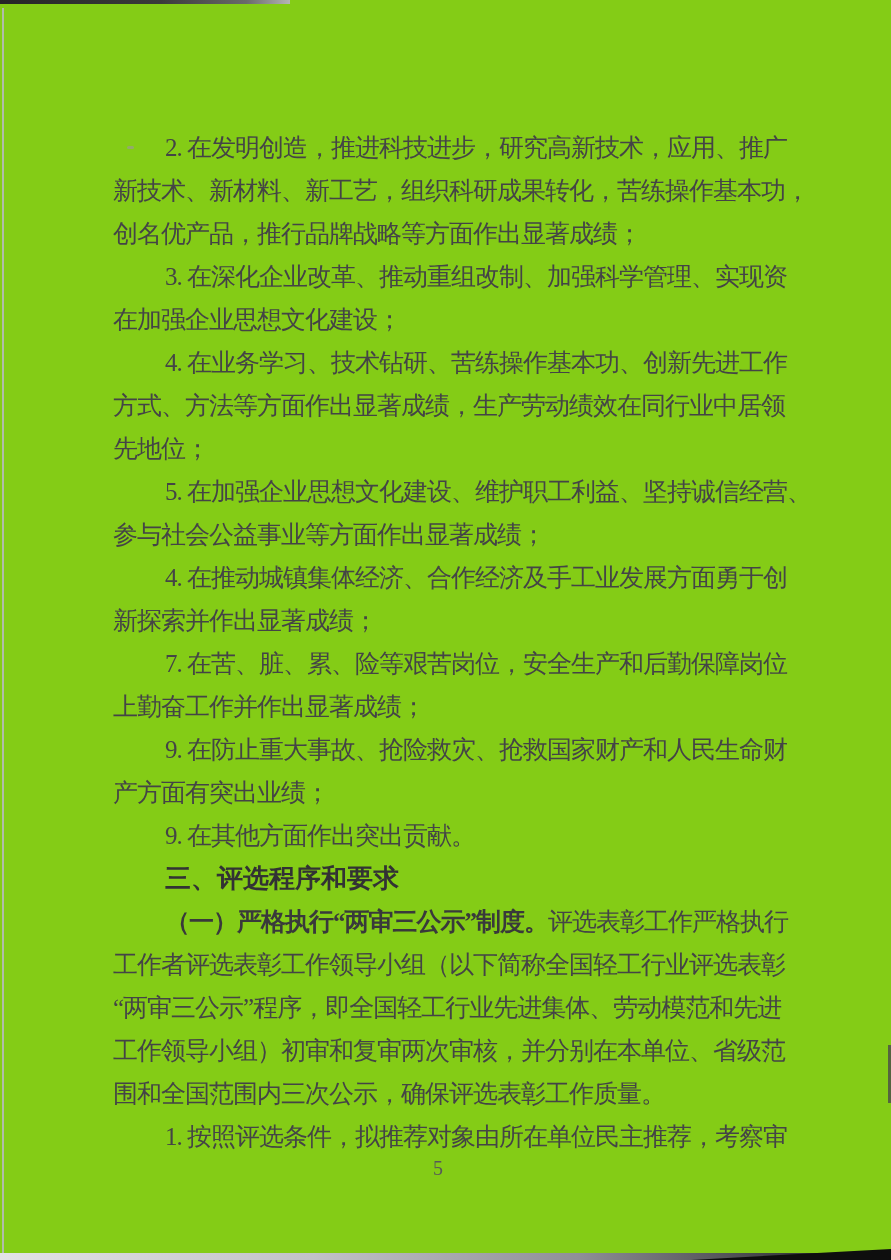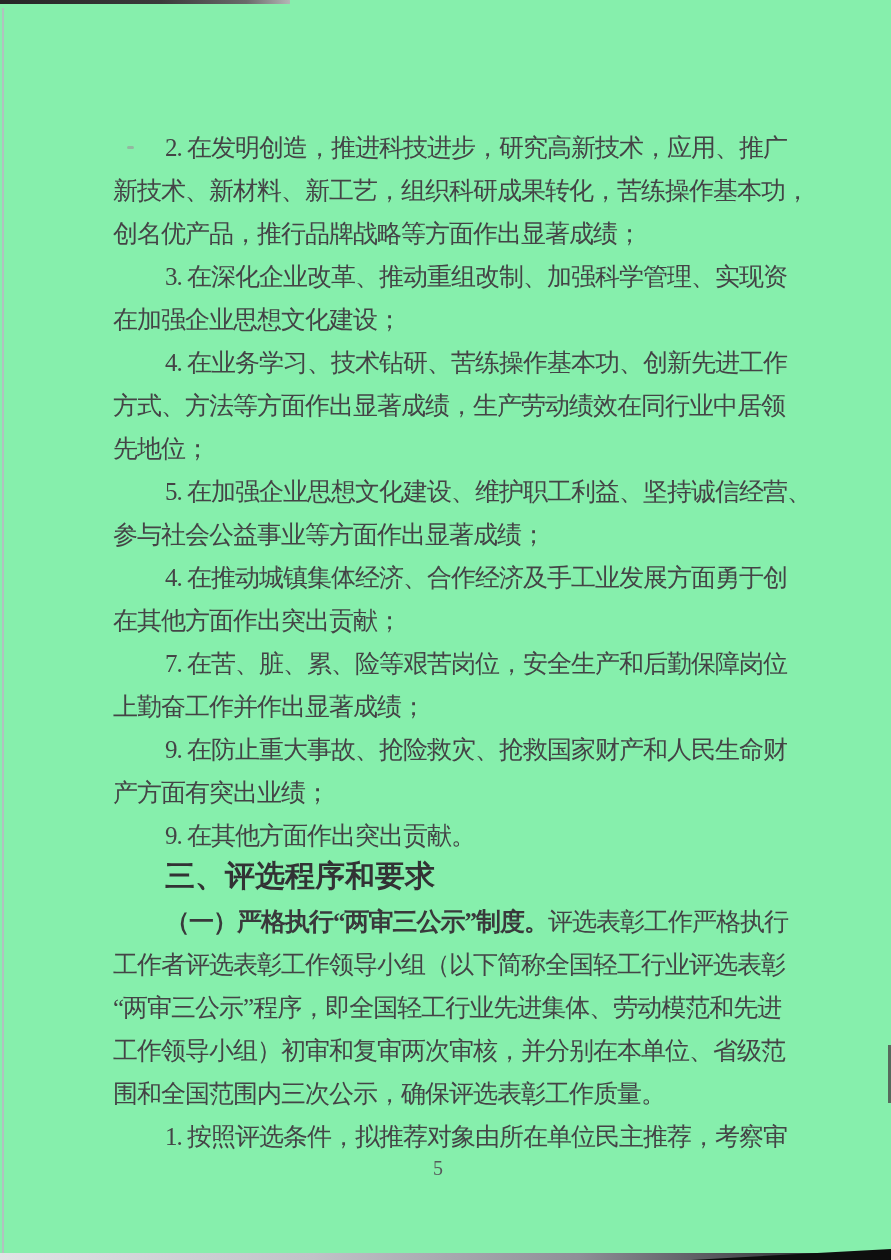--- a/index.html
+++ b/index.html
@@ -2,21 +2,21 @@
 <html><head>
 <meta charset="utf-8">
 <style>
   html,body{margin:0;padding:0;}
   body{
     width:891px;height:1260px;position:relative;overflow:hidden;
     background:#ffffff;
     font-family:"Liberation Serif","DejaVu Serif",serif;
   }
   .page{
-    position:absolute;inset:0;background:#86efac;
+    position:absolute;inset:0;background:#84cc16;
   }
   
   .edge-left{
     position:absolute;left:2px;top:8px;width:2px;height:1248px;
     background:#b9b9c2;opacity:.85;
   }
   .edge-top{
     position:absolute;left:0;top:0;width:290px;height:4px;
     background:linear-gradient(to right,#262626 0%,#3a3a3a 55%,#6a6a6a 85%,#b5b5b5 100%);
   }
@@ -37,22 +37,22 @@
   
   .doc-lines{
     position:absolute;left:113px;top:126px;width:680px;
   }
   .line{
     height:43px;line-height:43px;font-size:25px;letter-spacing:-1px;
     color:#444446;white-space:nowrap;
   }
   .line.indent{padding-left:52px;}
   .line.heading{
-    font-family:Liberation Mono, monospace;
-    font-weight:bold;color:#323234;font-size:30px;letter-spacing:0;
+    font-family:Liberation Sans, sans-serif;
+    font-weight:bold;color:#323234;font-size:26px;letter-spacing:0;
   }
   .seg-bold{font-weight:bold;color:#39393b;}
   .page-number{
     position:absolute;left:0;top:1157px;width:876px;text-align:center;
     font-size:20px;color:#57575a;letter-spacing:0;
   }
 </style>
 </head>
 <body>
 
@@ -70,21 +70,21 @@
       <div class="line"><span>新技术、新材料、新工艺，组织科研成果转化，苦练操作基本功，</span></div>
       <div class="line"><span>创名优产品，推行品牌战略等方面作出显著成绩；</span></div>
       <div class="line indent"><span>3.  在深化企业改革、推动重组改制、加强科学管理、实现资</span></div>
       <div class="line"><span>在加强企业思想文化建设；</span></div>
       <div class="line indent"><span>4.  在业务学习、技术钻研、苦练操作基本功、创新先进工作</span></div>
       <div class="line"><span>方式、方法等方面作出显著成绩，生产劳动绩效在同行业中居领</span></div>
       <div class="line"><span>先地位；</span></div>
       <div class="line indent"><span>5. 在加强企业思想文化建设、维护职工利益、坚持诚信经营、</span></div>
       <div class="line"><span>参与社会公益事业等方面作出显著成绩；</span></div>
       <div class="line indent"><span>4.  在推动城镇集体经济、合作经济及手工业发展方面勇于创</span></div>
-      <div class="line"><span>在其他方面作出突出贡献；</span></div>
+      <div class="line"><span>新探索并作出显著成绩；</span></div>
       <div class="line indent"><span>7.  在苦、脏、累、险等艰苦岗位，安全生产和后勤保障岗位</span></div>
       <div class="line"><span>上勤奋工作并作出显著成绩；</span></div>
       <div class="line indent"><span>9.  在防止重大事故、抢险救灾、抢救国家财产和人民生命财</span></div>
       <div class="line"><span>产方面有突出业绩；</span></div>
       <div class="line indent"><span>9.  在其他方面作出突出贡献。</span></div>
       <div class="line indent heading"><span>三、评选程序和要求</span></div>
       <div class="line indent"><span class="seg-bold">（一）严格执行“两审三公示”制度。</span><span>评选表彰工作严格执行</span></div>
       <div class="line"><span>工作者评选表彰工作领导小组（以下简称全国轻工行业评选表彰</span></div>
       <div class="line"><span>“两审三公示”程序，即全国轻工行业先进集体、劳动模范和先进</span></div>
       <div class="line"><span>工作领导小组）初审和复审两次审核，并分别在本单位、省级范</span></div>

